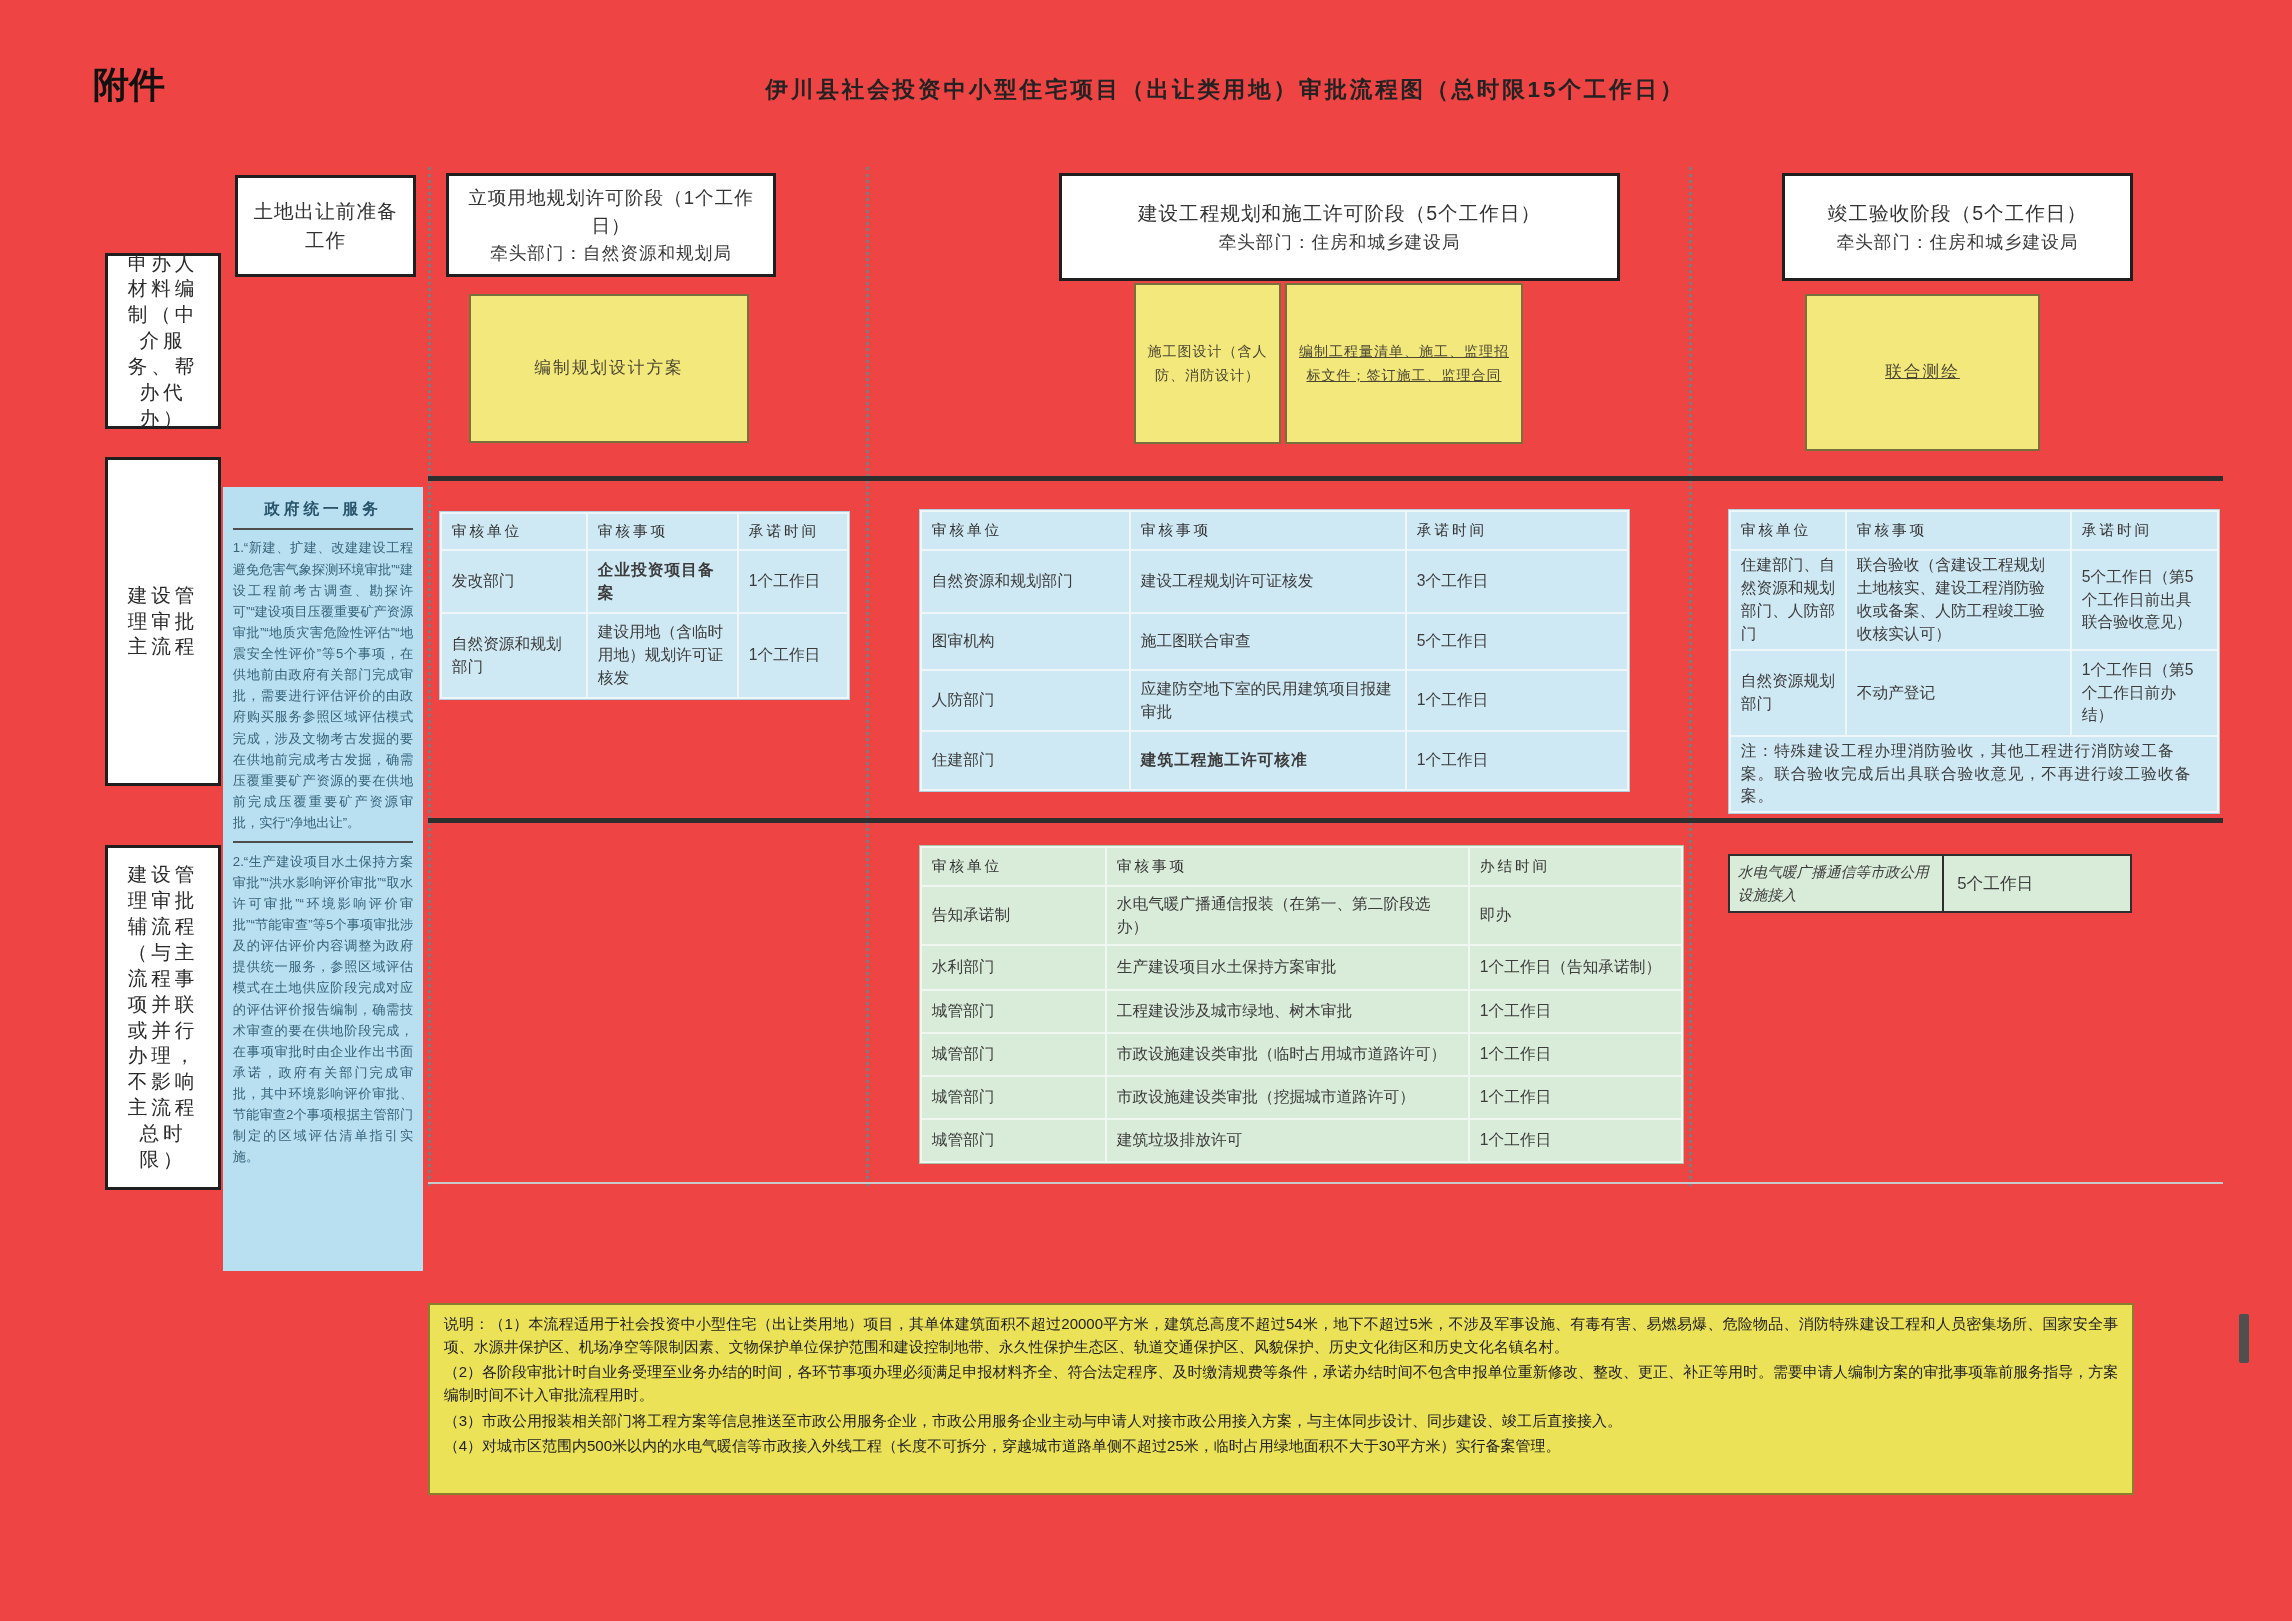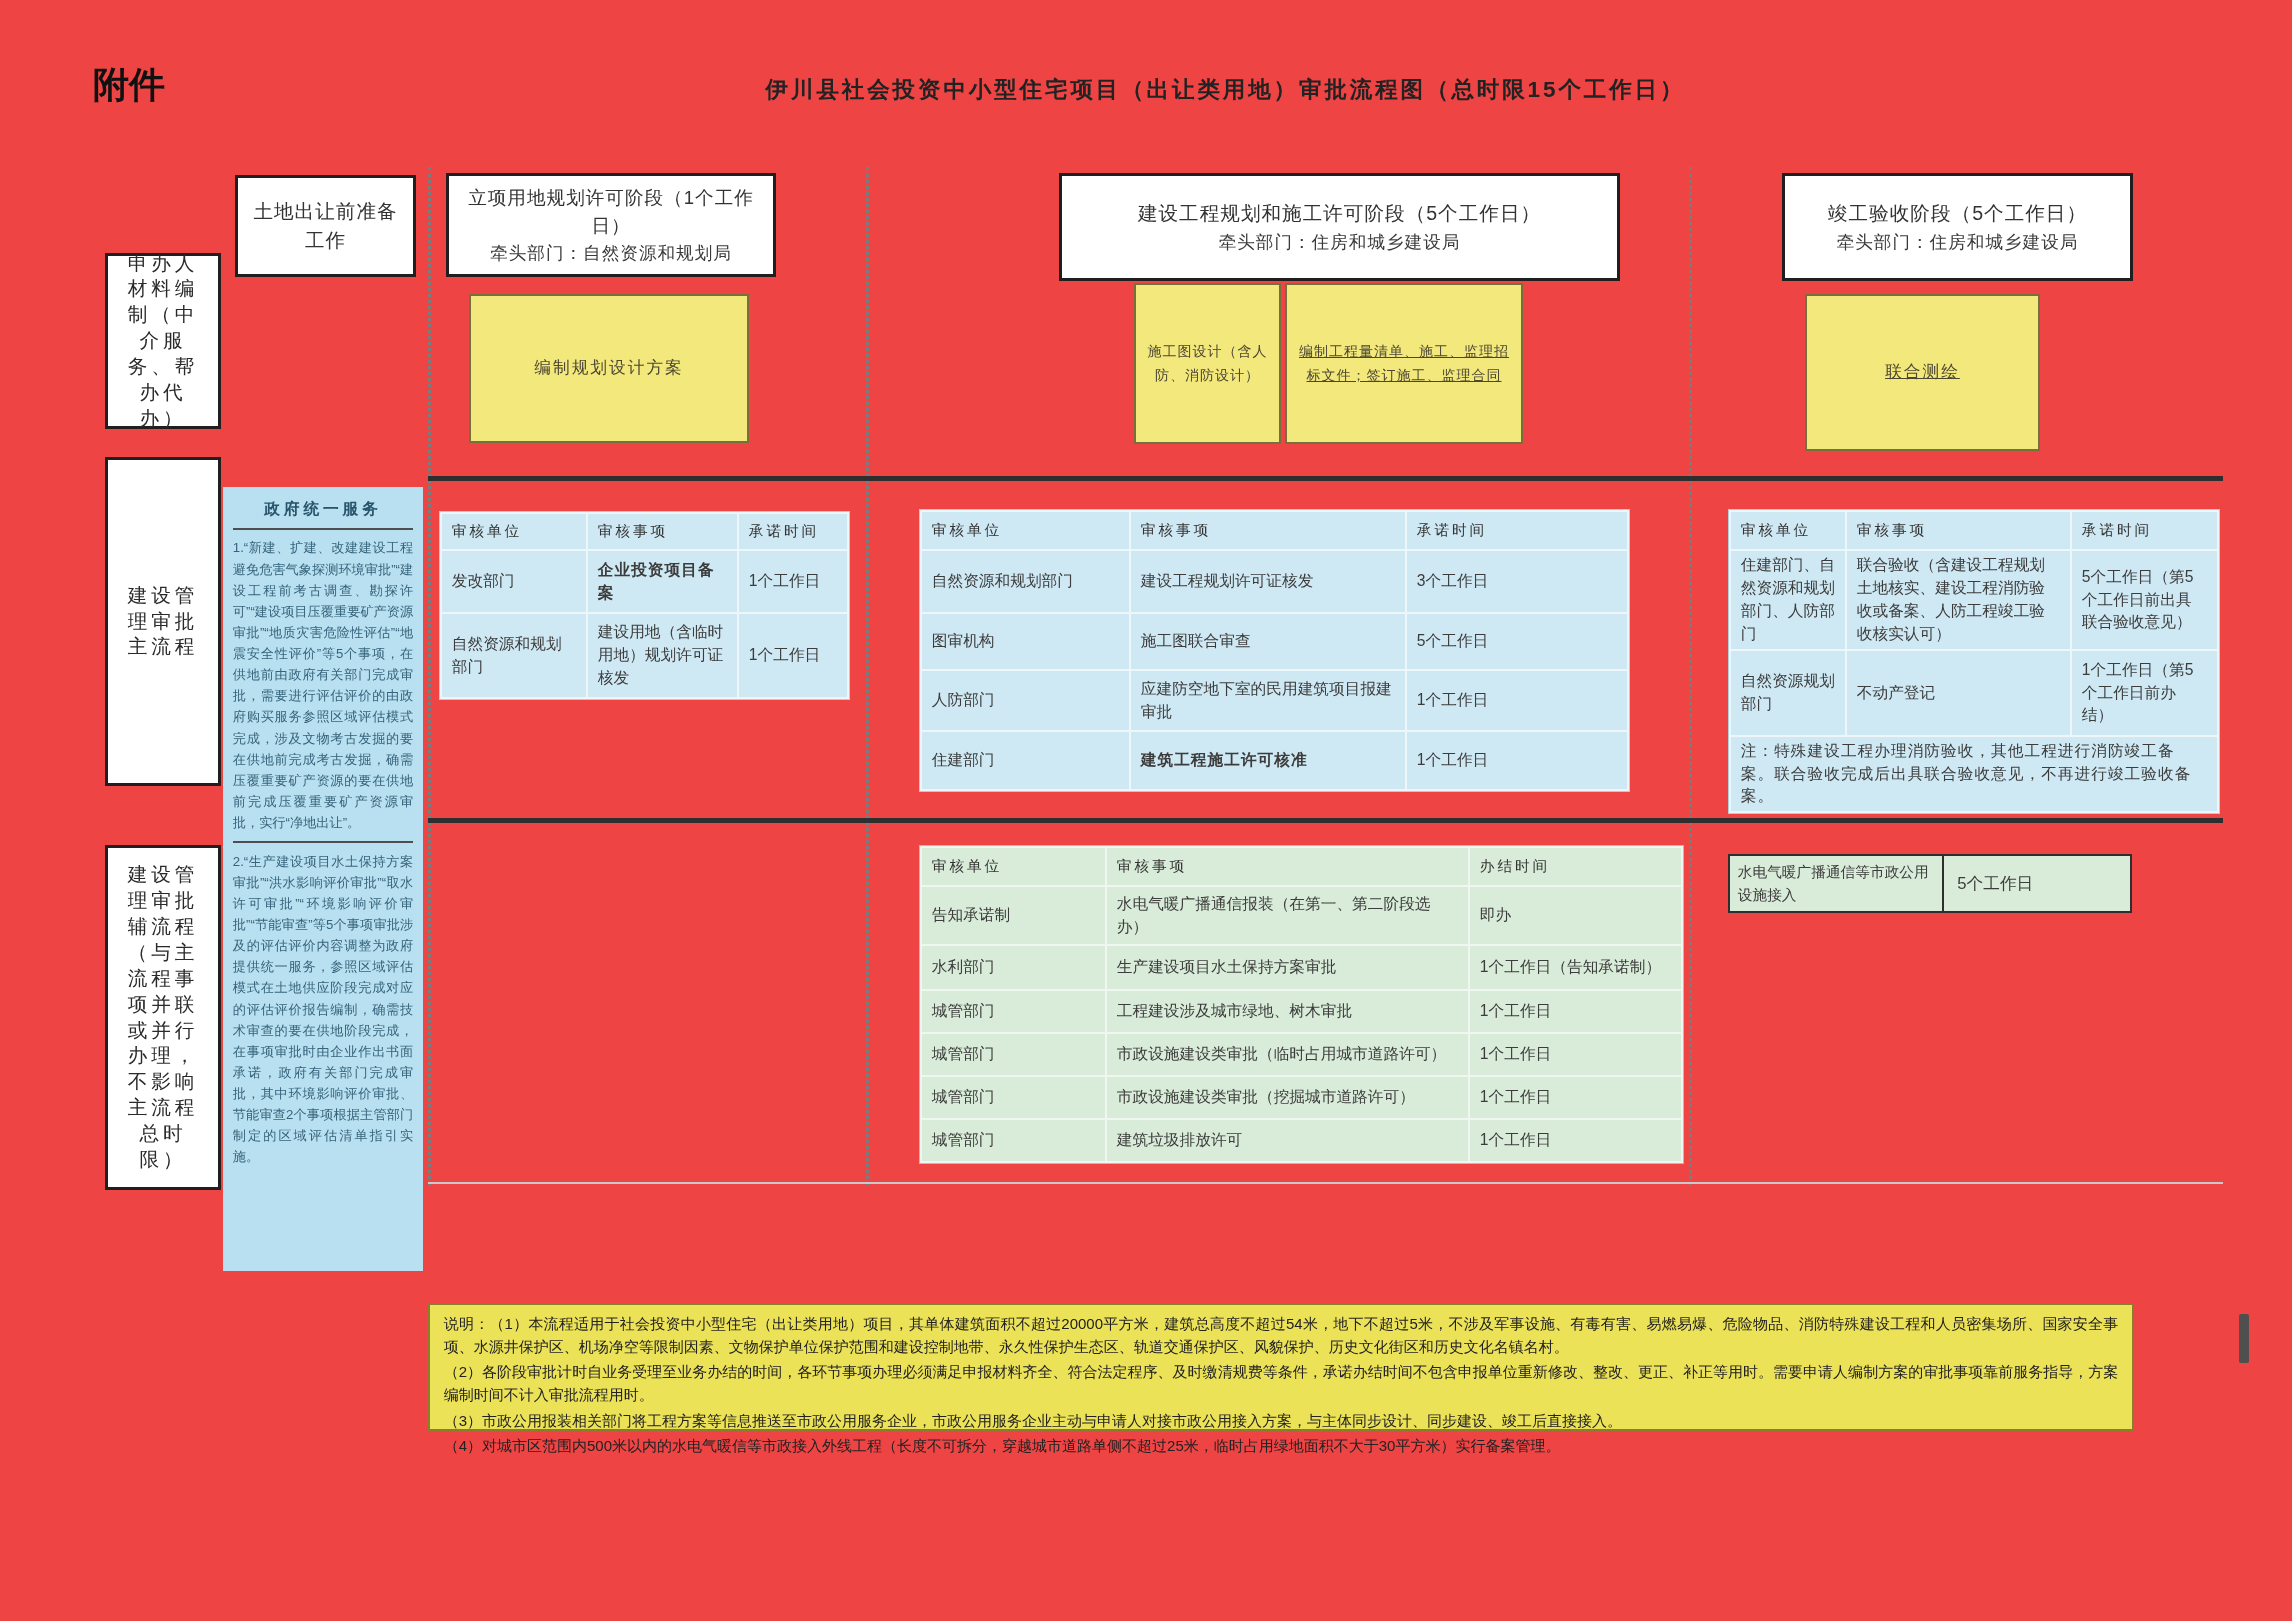--- a/index.html
+++ b/index.html
@@ -42,21 +42,21 @@
   table.btab td{background:#cfe9f4;color:#3c3c3c;font-size:15.7px;padding:2.9px 9.8px;vertical-align:middle;line-height:1.45;}
   table.gtab{background:#f0f6f0;border:1px solid #a8c6a9;}
   table.gtab td{background:#d9ecd9;color:#3c3c3c;font-size:15.7px;padding:2.9px 9.8px;vertical-align:middle;line-height:1.45;}
   tr.hd td{font-size:14.7px;letter-spacing:2.9px;color:#333;}
   td.em{font-size:17.6px;font-weight:bold;letter-spacing:1px;}
   td.note-cell{font-size:12.7px;line-height:1.7;letter-spacing:1px;}
   td.small-cell{font-size:13.7px;}
 
   .utility-box{display:flex;background:#d9ecd9;border:2px solid #2e2e2e;z-index:3;}
   .utility-item{flex:0 0 196px;border-right:2.9px solid #2e2e2e;display:flex;align-items:center;
-    padding:3.9px 7.8px;font-size:14.7px;line-height:1.5;color:#3c3c3c;}
+    padding:3.9px 7.8px;font-size:14.7px;line-height:1.5;color:#3c3c3c;font-style:italic;}
   .utility-time{flex:1;display:flex;align-items:center;padding:3.9px 13.7px;font-size:16.7px;color:#3c3c3c;}
 
   .notes-box{background:#ece257;border:2px solid #8a7d2e;padding:7.8px 13.7px;z-index:3;color:#222;}
   .notes-box p{margin:0 0 2.9px;font-size:15px;line-height:1.52;text-align:justify;}
 
   .scroll-thumb{background:#4f4f4f;border-radius:2px;z-index:5;}
 </style>
 </head>
 <body>
 
@@ -244,21 +244,21 @@
       <td>1个工作日</td>
     </tr>
   </tbody>
     </table>
 
   <div class="abs utility-box" style="left:1728px;top:854px;width:404px;height:59px;">
     <div class="utility-item">水电气暖广播通信等市政公用设施接入</div>
     <div class="utility-time">5个工作日</div>
   </div>
 
-  <div class="abs notes-box" style="left:428px;top:1303px;width:1706px;height:128px;">
+  <div class="abs notes-box" style="left:428px;top:1303px;width:1706px;height:192px;">
     <p>说明：（1）本流程适用于社会投资中小型住宅（出让类用地）项目，其单体建筑面积不超过20000平方米，建筑总高度不超过54米，地下不超过5米，不涉及军事设施、有毒有害、易燃易爆、危险物品、消防特殊建设工程和人员密集场所、国家安全事项、水源井保护区、机场净空等限制因素、文物保护单位保护范围和建设控制地带、永久性保护生态区、轨道交通保护区、风貌保护、历史文化街区和历史文化名镇名村。</p>
     <p>（2）各阶段审批计时自业务受理至业务办结的时间，各环节事项办理必须满足申报材料齐全、符合法定程序、及时缴清规费等条件，承诺办结时间不包含申报单位重新修改、整改、更正、补正等用时。需要申请人编制方案的审批事项靠前服务指导，方案编制时间不计入审批流程用时。</p>
     <p>（3）市政公用报装相关部门将工程方案等信息推送至市政公用服务企业，市政公用服务企业主动与申请人对接市政公用接入方案，与主体同步设计、同步建设、竣工后直接接入。</p>
     <p>（4）对城市区范围内500米以内的水电气暖信等市政接入外线工程（长度不可拆分，穿越城市道路单侧不超过25米，临时占用绿地面积不大于30平方米）实行备案管理。</p>
   </div>
 
   <div class="abs scroll-thumb" style="left:2239px;top:1314px;width:9.8px;height:49px;"></div>
 
 </div>
 

